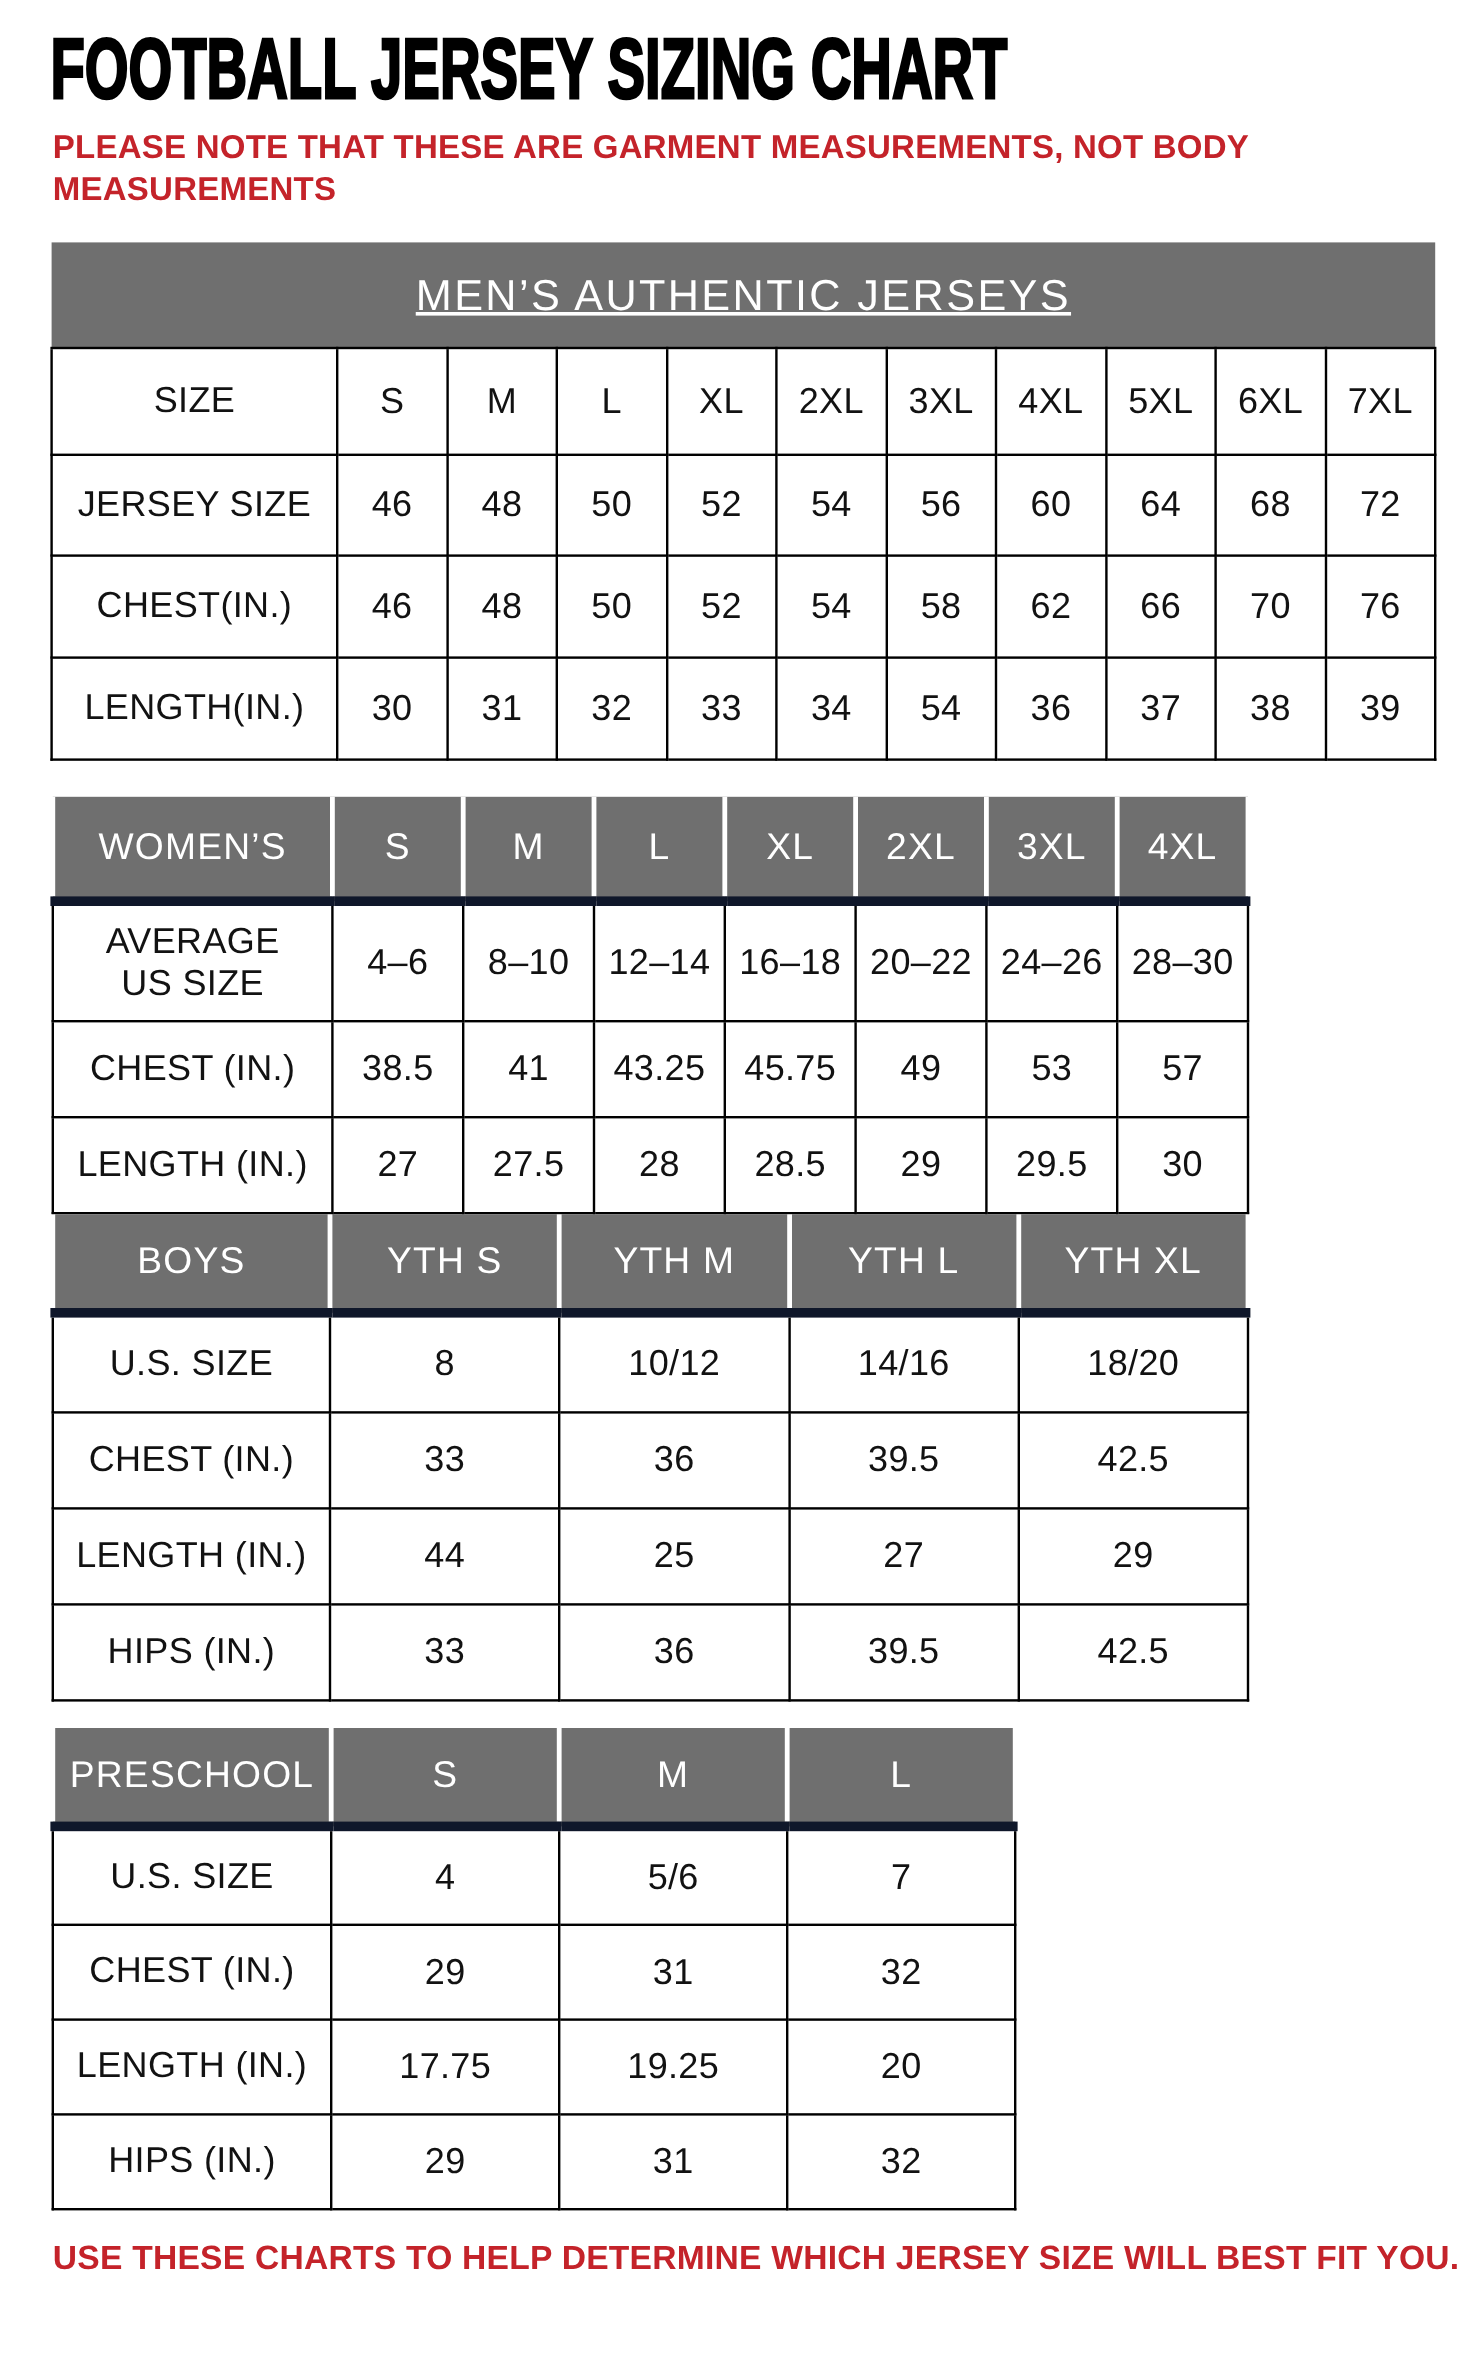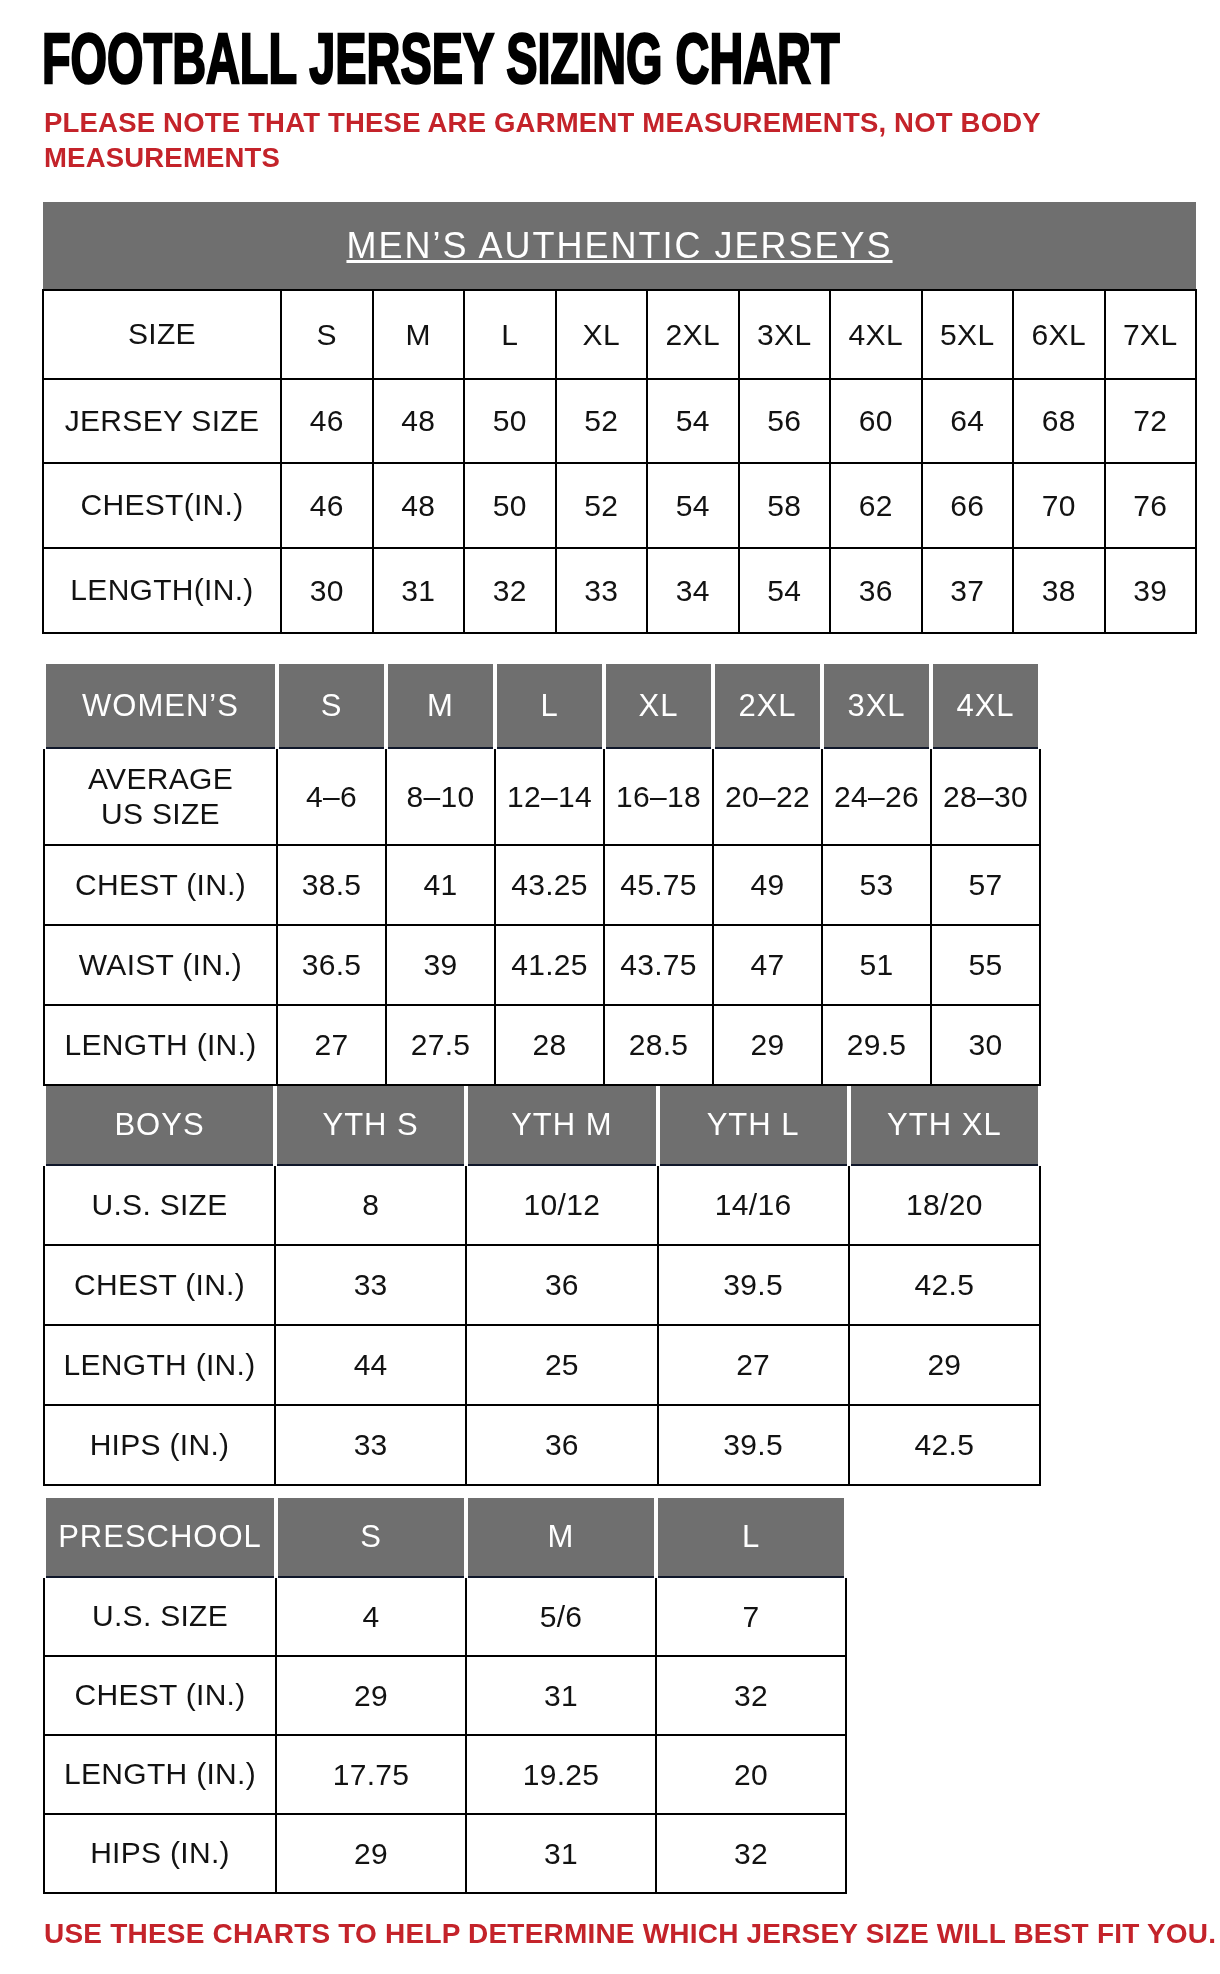--- a/index.html
+++ b/index.html
@@ -51,21 +51,21 @@
   
   .cap-row th{
     background:var(--gray);color:#fff;
     font-weight:400;font-size:36px;letter-spacing:2px;
     height:85px;border:none;border-bottom:2px solid #000;text-decoration:underline;
   }
   
   .sub th{
     background:var(--gray);color:#fff;
     font-weight:400;font-size:31px;letter-spacing:1px;
-    border:4px solid #fff;border-top:none;border-bottom:2px solid #0f172a;
+    border:4px solid #fff;border-top:none;border-bottom:8px solid #0f172a;
   }
   .lbl{white-space:pre-line;line-height:1.15;}
   
   .mens{width:1155px;margin-top:26px;}
   .mens .c-label{width:238px;}
   .mens tr:nth-child(2) td{height:87px;}
   .mens tr:nth-child(3) td{height:82px;}
   .mens tr:nth-child(4) td{height:83px;}
   .mens tr:nth-child(5) td{height:83px;}
   
@@ -73,21 +73,21 @@
   .womens .c-label{width:233px;}
   .womens th{height:81px;}
   .womens tr:nth-child(2) td{height:95px;}
   .womens tr:nth-child(n+3) td{height:78px;}
   
   .boys{width:1000px;}
   .boys .c-label{width:231px;}
   .boys th{height:76px;}
   .boys td{height:78px;}
   
-  .preschool{width:806px;margin-top:12px;}
+  .preschool{width:806px;margin-top:22px;}
   .preschool .c-label{width:232px;}
   .preschool th{height:76px;}
   .preschool td{height:77px;}
   
   .footer{
     margin:24px 0 0 44px;
     font-size:28px;font-weight:700;letter-spacing:.2px;
     color:var(--red);
   }
 </style>
@@ -210,30 +210,20 @@
       <td class="lbl">CHEST (IN.)</td>
       <td>38.5</td>
       <td>41</td>
       <td>43.25</td>
       <td>45.75</td>
       <td>49</td>
       <td>53</td>
       <td>57</td>
     </tr>
     <tr>
-      <td class="lbl">WAIST (IN.)</td>
-      <td>36.5</td>
-      <td>39</td>
-      <td>41.25</td>
-      <td>43.75</td>
-      <td>47</td>
-      <td>51</td>
-      <td>55</td>
-    </tr>
-    <tr>
       <td class="lbl">LENGTH (IN.)</td>
       <td>27</td>
       <td>27.5</td>
       <td>28</td>
       <td>28.5</td>
       <td>29</td>
       <td>29.5</td>
       <td>30</td>
     </tr>
   </tbody>

